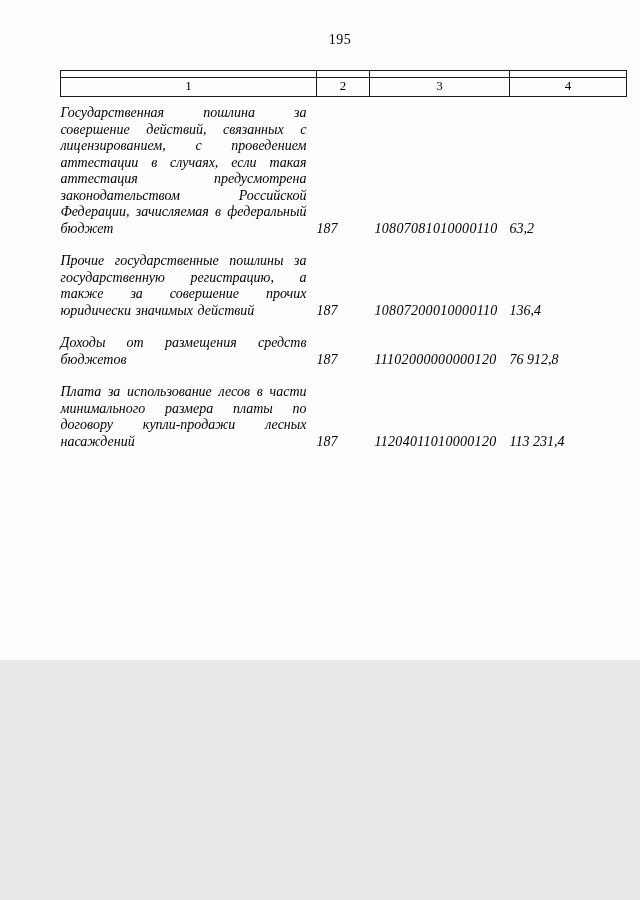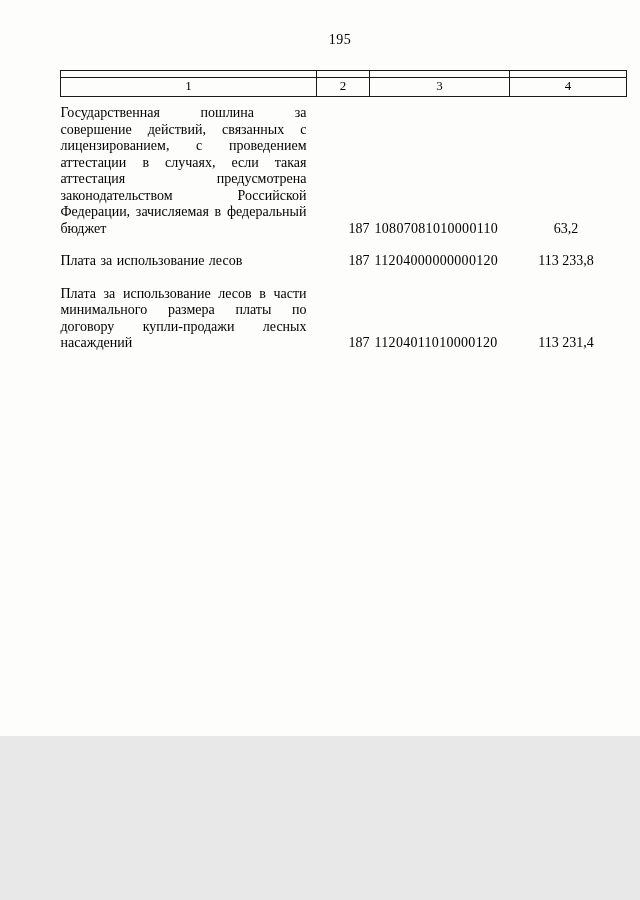--- a/index.html
+++ b/index.html
@@ -1,19 +1,19 @@
 <!DOCTYPE html>
 <html><head>
 <meta charset="utf-8">
 <style>
   html, body { margin: 0; padding: 0; background: #e8e8e8; }
   .page {
     position: relative;
     width: 640px;
-    height: 736px;
+    height: 660px;
     margin: 0 auto;
     background: #fdfdfc;
     color: #000;
     font-family: "Liberation Serif", "DejaVu Serif", serif;
     overflow: hidden;
   }
   .page-number {
     position: absolute;
     top: 32px;
     left: 40px;
@@ -38,30 +38,31 @@
   thead td {
     border: 1px solid #1a1a1a;
     text-align: center;
     padding: 0;
   }
   tr.spacer-row td { height: 6px; }
   tr.header-row td { height: 17px; font-size: 13px; padding-bottom: 1px; }
   tbody td {
     vertical-align: bottom;
     padding: 16px 0 0 0;
+    font-style: italic;
   }
   tbody tr:first-child td { padding-top: 8px; }
   td.cell-desc {
     text-align: justify;
     padding-right: 10px;
     word-spacing: 1px;
   }
-  td.cell-admin { text-align: right; }
+  td.cell-admin { text-align: left; }
   td.cell-code  { padding-left: 5px; letter-spacing: 0.3px; }
-  td.cell-amount { text-align: center; padding-right: 4px; }
+  td.cell-amount { text-align: left; padding-right: 4px; }
 </style>
 </head>
 <body>
 
 <div class="page">
   <div class="page-number">195</div>
 
   <div class="table-wrap">
     <table class="doc-table">
       <colgroup>
@@ -85,24 +86,30 @@
         </tr>
       </thead>
       <tbody>
           <tr>
     <td class="cell-desc">Государственная пошлина за совершение действий, связанных с лицензированием, с проведением аттестации в случаях, если такая аттестация предусмотрена законодательством Российской Федерации, зачисляемая в федеральный бюджет</td>
     <td class="cell-admin">187</td>
     <td class="cell-code">10807081010000110</td>
     <td class="cell-amount">63,2</td>
   </tr>
           <tr>
-    <td class="cell-desc">Плата за использование лесов</td>
+    <td class="cell-desc">Прочие государственные пошлины за государственную регистрацию, а также за совершение прочих юридически значимых действий</td>
     <td class="cell-admin">187</td>
-    <td class="cell-code">11204000000000120</td>
-    <td class="cell-amount">113 233,8</td>
+    <td class="cell-code">10807200010000110</td>
+    <td class="cell-amount">136,4</td>
+  </tr>
+          <tr>
+    <td class="cell-desc">Доходы от размещения средств бюджетов</td>
+    <td class="cell-admin">187</td>
+    <td class="cell-code">11102000000000120</td>
+    <td class="cell-amount">76 912,8</td>
   </tr>
           <tr>
     <td class="cell-desc">Плата за использование лесов в части минимального размера платы по договору купли-продажи лесных насаждений</td>
     <td class="cell-admin">187</td>
     <td class="cell-code">11204011010000120</td>
     <td class="cell-amount">113 231,4</td>
   </tr>
         </tbody>
     </table>
   </div>

